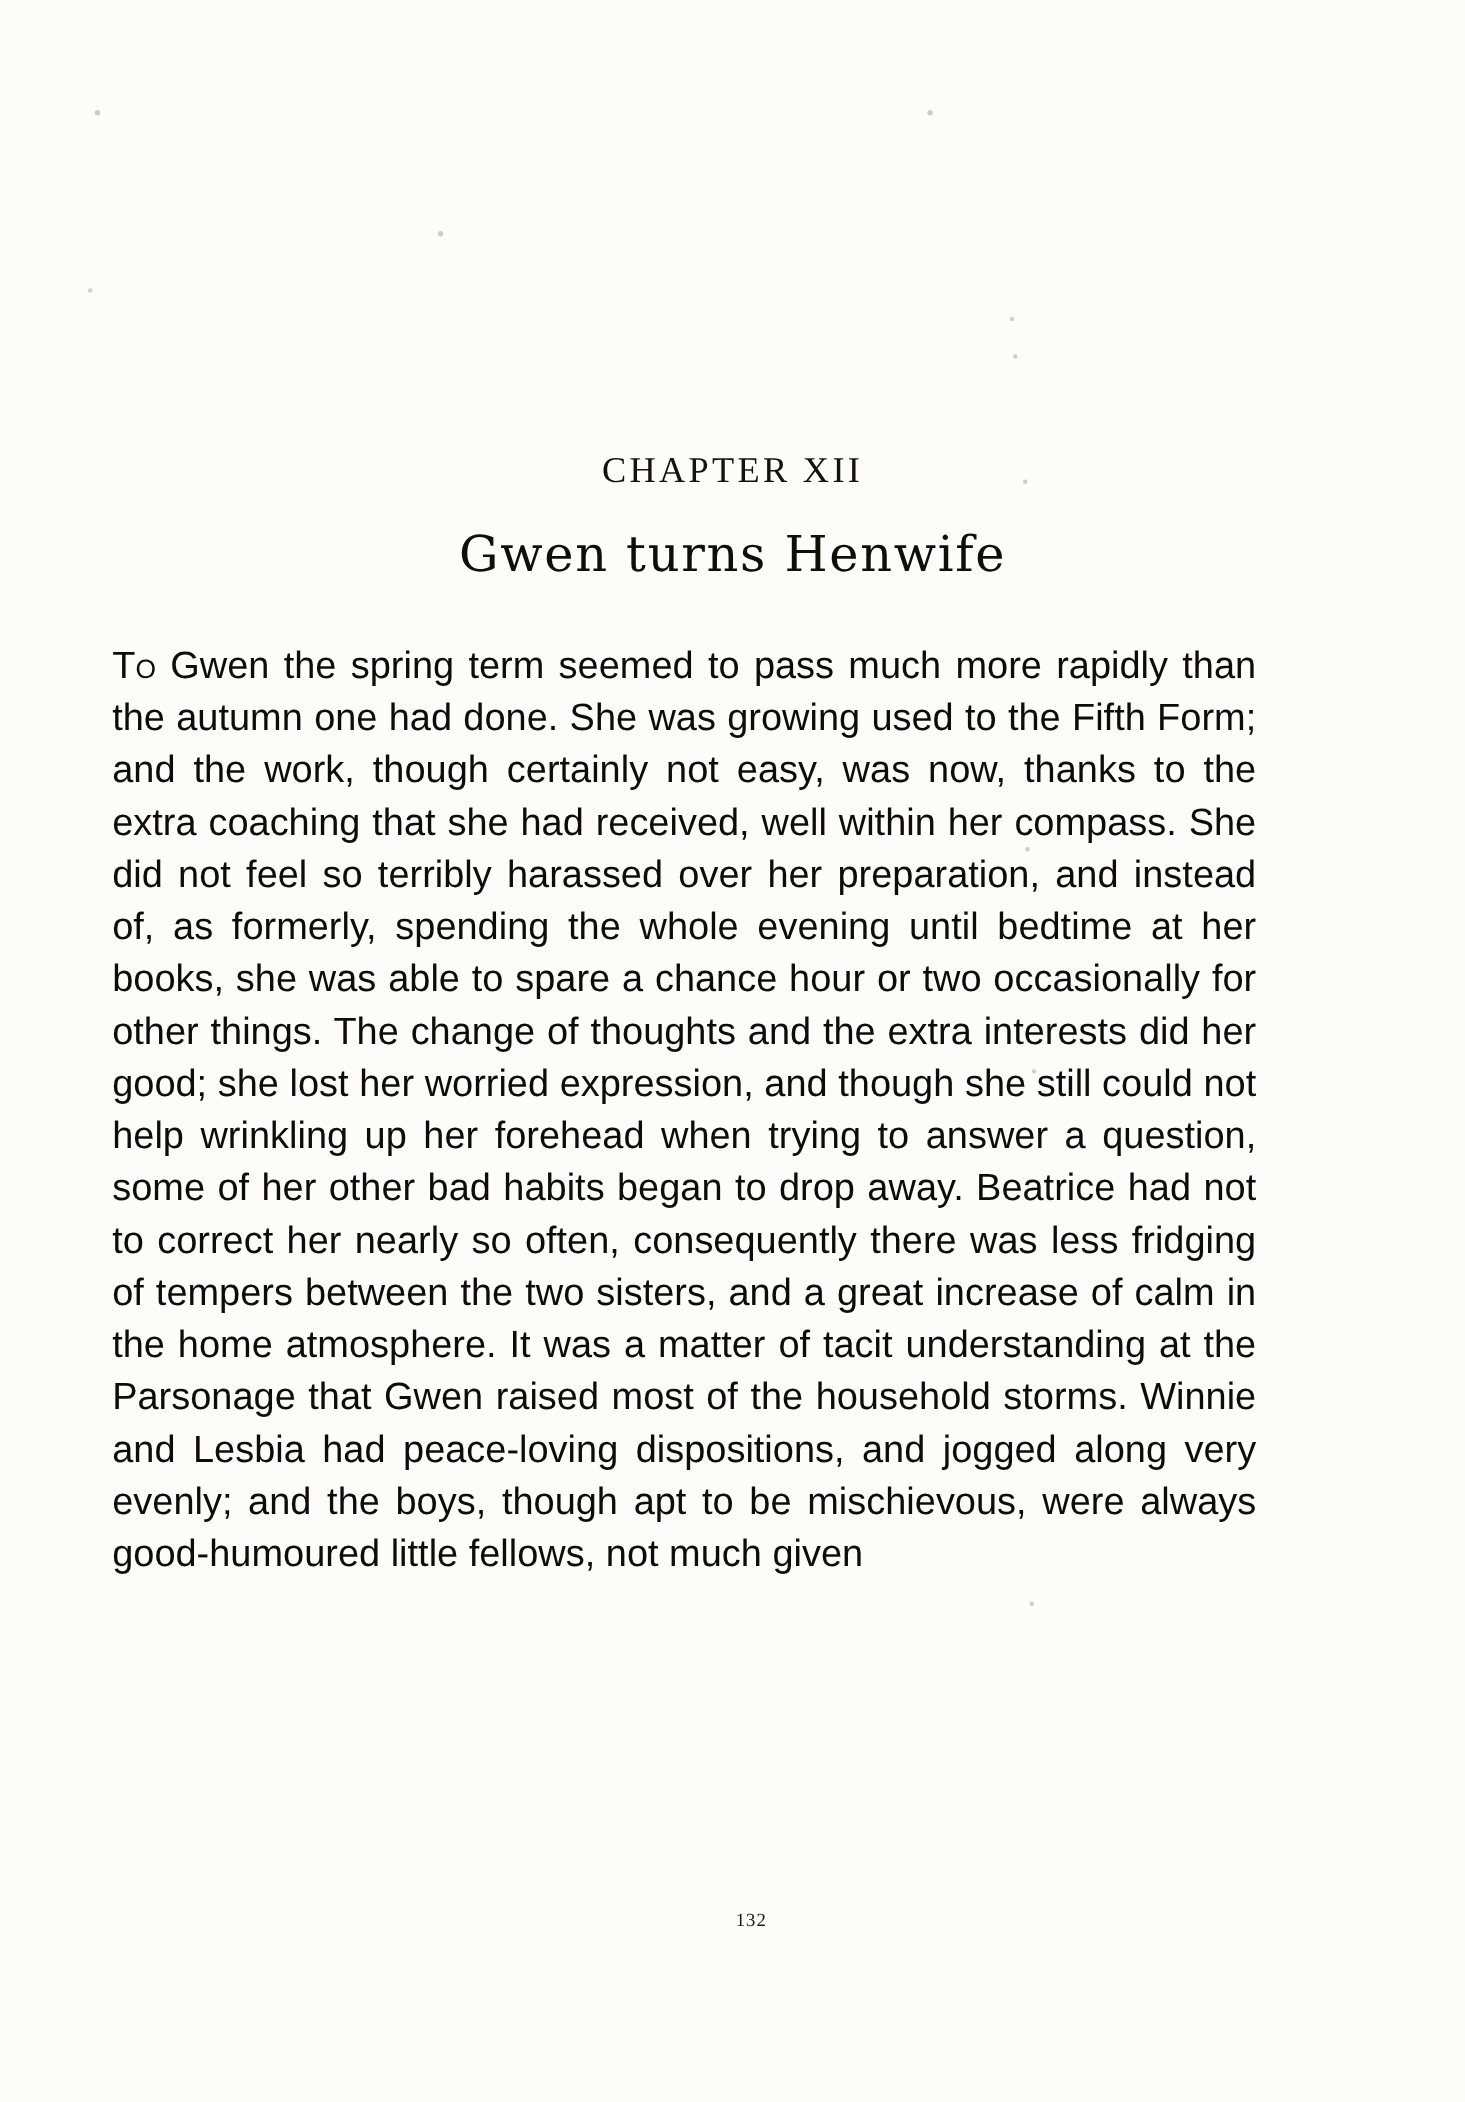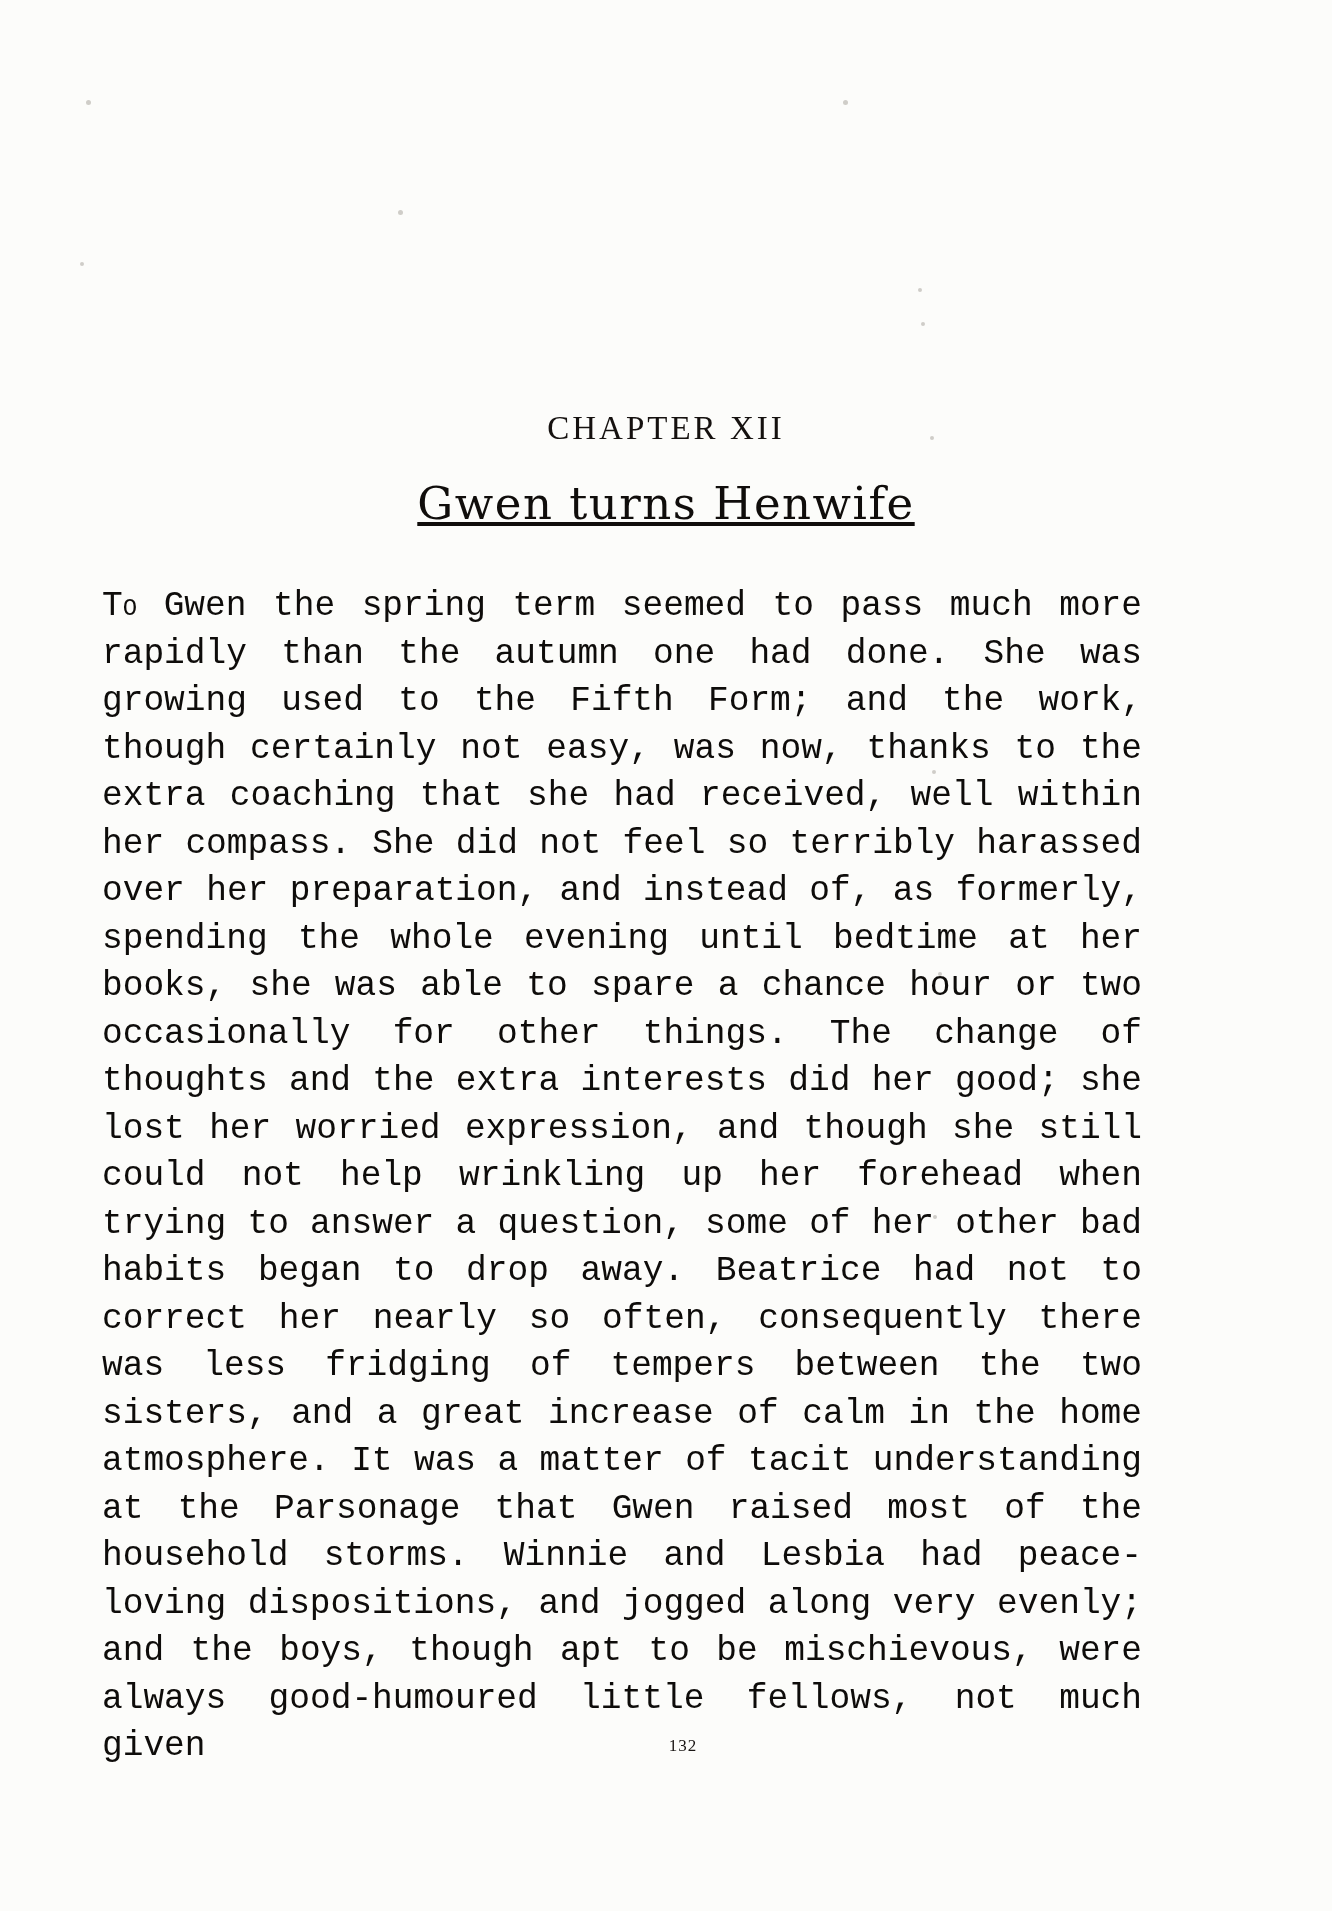--- a/index.html
+++ b/index.html
@@ -38,25 +38,24 @@
     margin-top: 410px;
     font-weight: 400;
   }
   .chapter-title {
     text-align: center;
     font-family: "DejaVu Serif", serif;
     font-size: 45px;
     letter-spacing: 1.5px;
     color: #100d0b;
     font-weight: 400;
-    text-decoration: underline;
   }
   .body-text {
     margin-top: 52px;
-    font-family: Liberation Mono, monospace;
+    font-family: Liberation Sans, sans-serif;
     font-size: 34.5px;
     line-height: 47.5px;
     color: #0e0c0a;
     text-align: justify;
     text-justify: inter-word;
     -webkit-hyphens: manual;
     hyphens: manual;
     width: 1040px;
     margin-left: 6px;
   }

